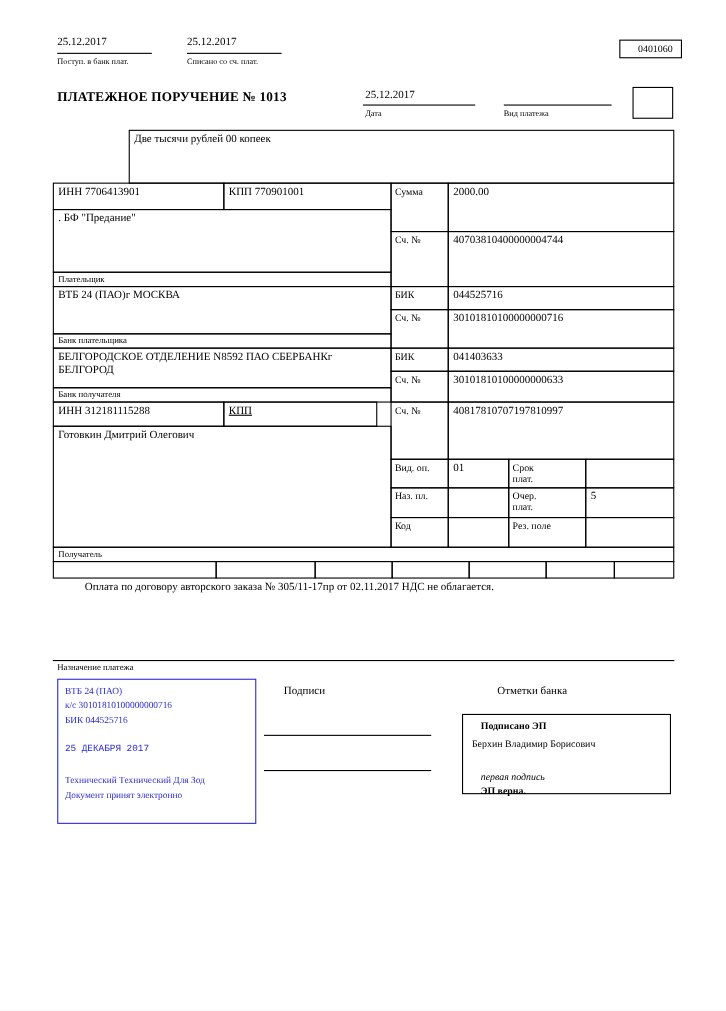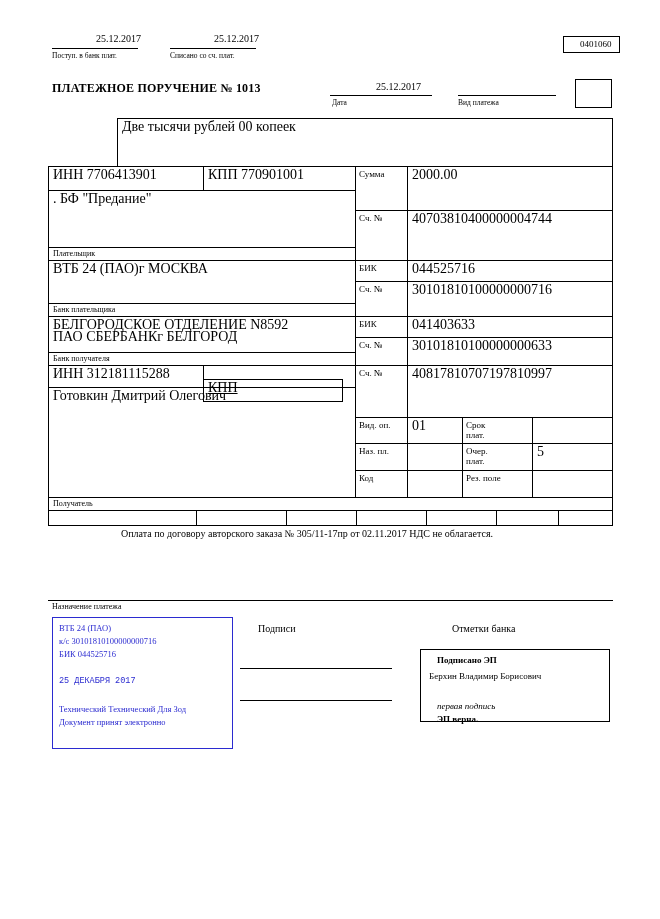--- a/index.html
+++ b/index.html
@@ -5,27 +5,27 @@
   html,body { margin:0; padding:0; background:#e8e8e8; }
   .page {
     position:relative; width:660px; height:919px; background:#ffffff;
     margin:0 auto; font-family:"Liberation Serif", serif; color:#000;
     border-right:1px solid #b9b9b9; border-bottom:1px solid #b9b9b9;
     overflow:hidden;
   }
   .abs { position:absolute; }
   .cell {
     position:absolute; border:1px solid #000; box-sizing:border-box;
-    font-size:14px; line-height:12px; padding:2px 4px; overflow:hidden;
+    font-size:10px; line-height:12px; padding:2px 4px; overflow:hidden;
   }
   .cell.head { font-size:9px; line-height:10px; padding:2px 3px; }
   .cell.small-label { font-size:8px; line-height:10px; padding:1px 4px; }
   .hline { position:absolute; border-top:1px solid #000; height:0; }
   .lbl { font-size:7.5px; line-height:9px; }
-  .txt10 { font-size:10px; line-height:12px;margin-left:44px; }
+  .txt10 { font-size:10px; line-height:12px; }
   .title { font-size:12px; font-weight:bold; letter-spacing:0.2px; }
   .box { position:absolute; border:1px solid #000; box-sizing:border-box; }
   .stamp {
     position:absolute; border:1px solid #2b2bd0; box-sizing:border-box;
     color:#2b2bd0; font-size:8.5px; line-height:13px; padding:4px 6px;
   }
   .epbox { position:absolute; border:1px solid #000; box-sizing:border-box; font-size:9px; line-height:11px; }
   .center { text-align:left;padding-left:16px; }
   .bold { font-weight:bold; }
   .italic { font-style:italic; }
@@ -74,21 +74,21 @@
   <div class="cell small-label" style="left:48px;top:303px;width:308px;height:14px;">Банк плательщика</div>
 
   <div class="cell" style="left:48px;top:316px;width:308px;height:37px;"><span style="display:inline-block;width:250px;">БЕЛГОРОДСКОЕ ОТДЕЛЕНИЕ N8592 ПАО СБЕРБАНКг БЕЛГОРОД</span></div>
   <div class="cell head" style="left:355px;top:316px;width:53px;height:22px;">БИК</div>
   <div class="cell" style="left:407px;top:316px;width:206px;height:22px;">041403633</div>
   <div class="cell head" style="left:355px;top:337px;width:53px;height:29px;">Сч. №</div>
   <div class="cell" style="left:407px;top:337px;width:206px;height:29px;">30101810100000000633</div>
   <div class="cell small-label" style="left:48px;top:352px;width:308px;height:14px;">Банк получателя</div>
 
   <div class="cell" style="left:48px;top:365px;width:156px;height:23px;">ИНН 312181115288</div>
-  <div class="cell" style="left:203px;top:379px;width:140px;height:23px;text-decoration:underline;">КПП</div>
+  <div class="cell" style="left:203px;top:365px;width:140px;height:23px;text-decoration:underline;">КПП</div>
   <div class="cell head" style="left:355px;top:365px;width:53px;height:53px;">Сч. №</div>
   <div class="cell" style="left:407px;top:365px;width:206px;height:53px;">40817810707197810997</div>
   <div class="cell" style="left:48px;top:387px;width:308px;height:111px;">Готовкин Дмитрий Олегович</div>
 
   <div class="cell head" style="left:355px;top:417px;width:53px;height:27px;">Вид. оп.</div>
   <div class="cell" style="left:407px;top:417px;width:56px;height:27px;">01</div>
   <div class="cell head" style="left:462px;top:417px;width:71px;height:27px;"><span class="wrap40">Срок плат.</span></div>
   <div class="cell" style="left:532px;top:417px;width:81px;height:27px;"></div>
 
   <div class="cell head" style="left:355px;top:443px;width:53px;height:28px;">Наз. пл.</div>

